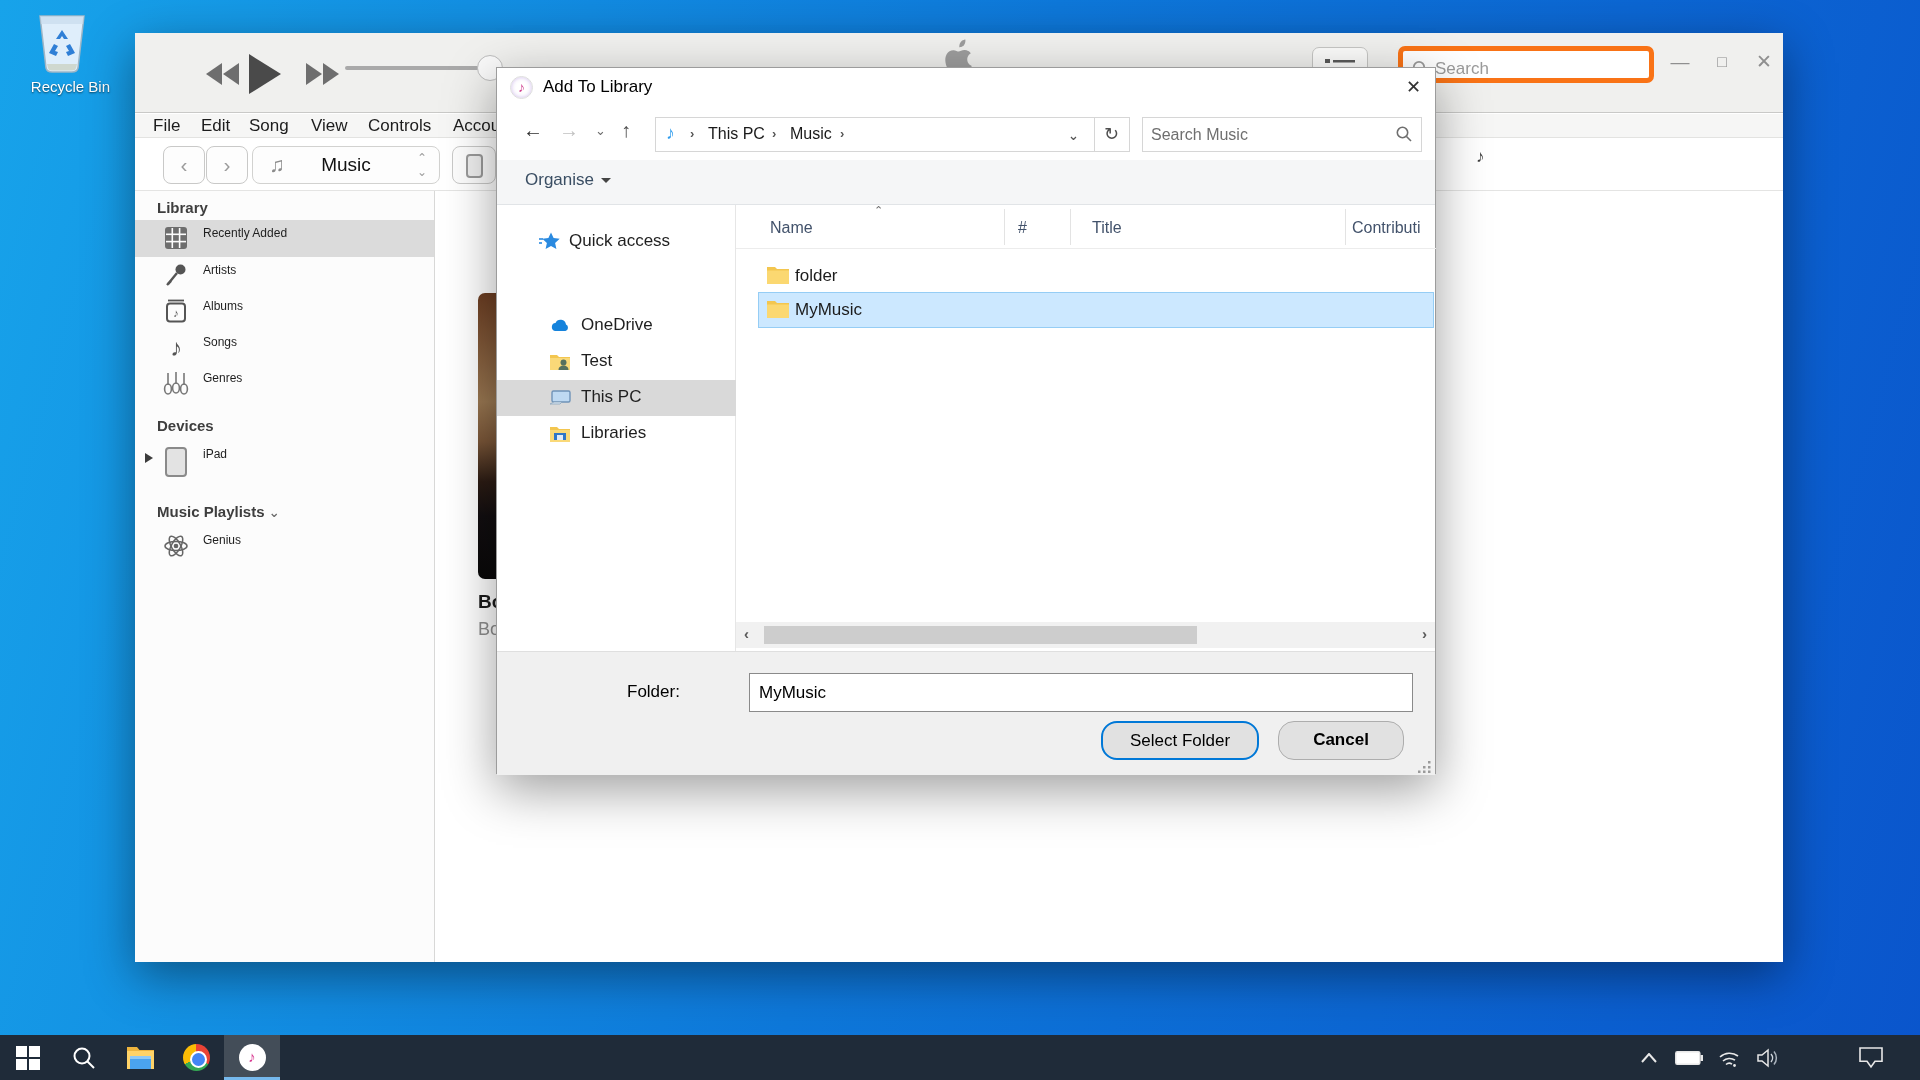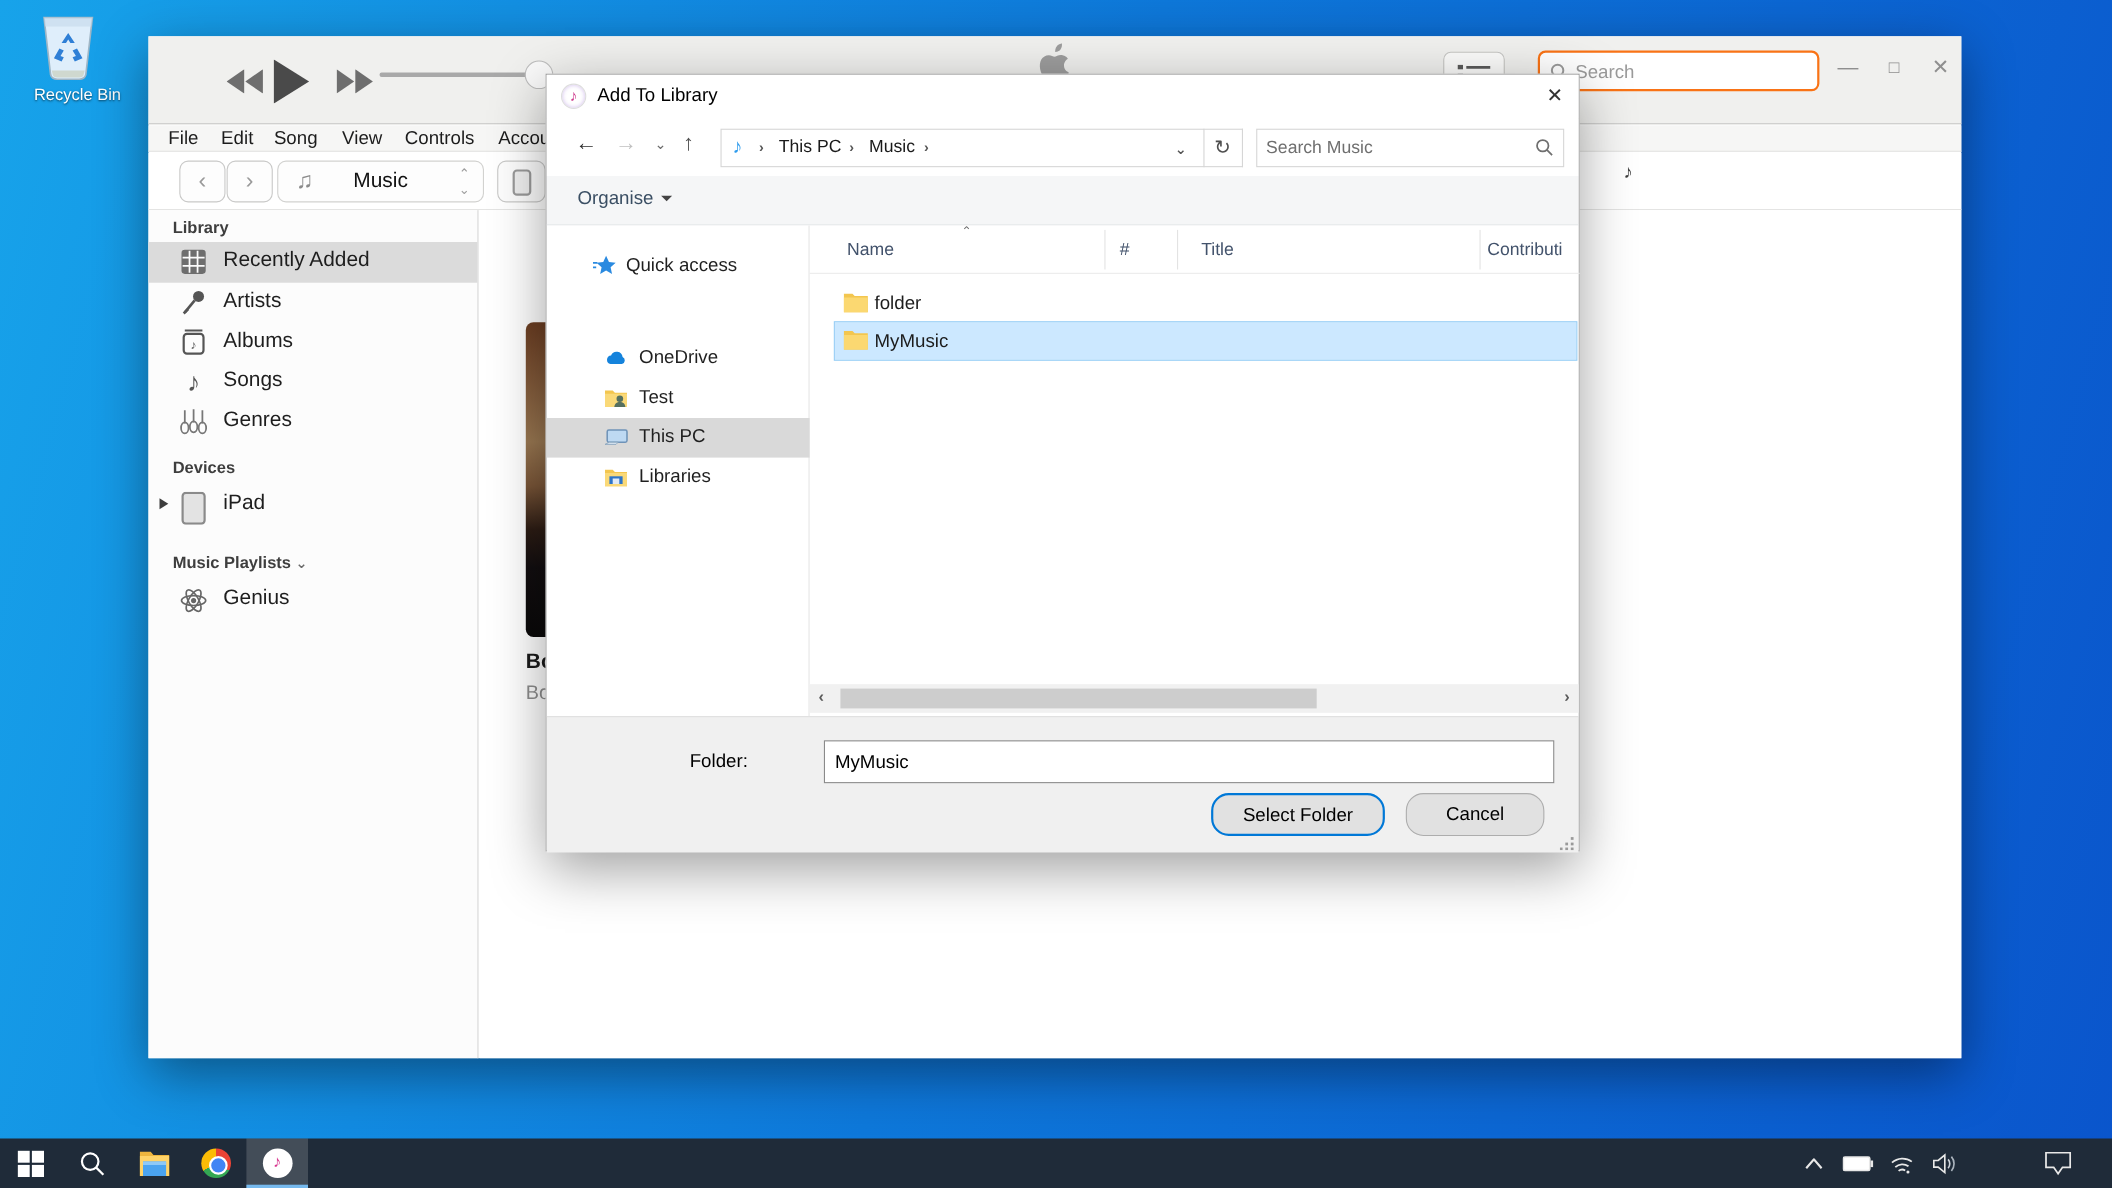--- a/index.html
+++ b/index.html
@@ -23,21 +23,21 @@
   #it-play   { left:112px; top:21px; }
   #it-fwd    { left:171px; top:30px; }
   #it-slider { left:210px; top:33px; width:138px; height:4px; background:#a9a9a9;
     border-radius:2px; }
   #it-knob { left:342px; top:22px; width:26px; height:26px; border-radius:50%;
     background:#fafafa; border:1px solid #bdbdbd; }
   #it-apple { left:806px; top:6px; }
   #it-listbtn { left:1177px; top:14px; width:56px; height:42px; background:#fbfbfa;
     border:1px solid #c6c6c4; border-radius:7px; }
   #it-search { left:1263px; top:13px; width:256px; height:37px; background:#fff;
-    border:2px solid #f97316; border-radius:7px; }
+    border:5px solid #f97316; border-radius:7px; }
   #it-search svg { position:absolute; left:9px; top:9px; }
   #it-search input { position:absolute; left:32px; top:1px; width:210px; height:33px;
     border:0; outline:0; font-size:17px; color:#333; background:transparent;
     font-family:"Liberation Sans","DejaVu Sans",sans-serif; }
   #it-search input::placeholder { color:#9a9a9a; }
   .winctl { top:14px; width:34px; height:30px; color:#8f8f8f; font-size:19px;
     text-align:center; line-height:30px; }
 
   #it-menubar { left:0; top:81px; width:100%; height:24px; background:#f6f6f5;
     border-bottom:1px solid #e3e3e1; }
@@ -62,21 +62,21 @@
     border:2px solid #9a9a9a; border-radius:4px; background:#efefef; }
   #nav-partial-glyph { left:1341px; top:8px; color:#3f3f3f; font-size:17px; }
 
   #it-sidebar { left:0; top:158px; width:300px; bottom:0; background:#fcfcfc;
     border-right:1px solid #d8d8d7; }
   .sb-head { position:absolute; left:22px; font-size:15px; font-weight:bold; color:#3e3e3e; }
   .sb-row { position:absolute; left:0; width:100%; height:37px; }
   .sb-row.sel { background:#dbdbdb; }
   .sb-row .ic { position:absolute; left:28px; top:6px; width:26px; height:26px;
     text-align:center; }
-  .sb-row .tx { position:absolute; left:68px; top:6px; font-size:19px; color:#1e1e1e; }
+  .sb-row .tx { position:absolute; left:68px; top:6px; font-size:12px; color:#1e1e1e; }
   .sb-chev { font-weight:bold; color:#6a6a6a; font-size:13px; }
   #ipad-arrow { position:absolute; left:10px; top:12px; width:0; height:0;
     border-left:8px solid #3c3c3c; border-top:5px solid transparent;
     border-bottom:5px solid transparent; }
 
   #it-content { left:301px; top:158px; right:0; bottom:0; background:#fff; }
   #album-sliver { left:42px; top:102px; width:26px; height:286px;
     border-radius:7px 0 0 7px;
     background:linear-gradient(#6b3d22 0%,#9a7852 38%,#7a5638 52%,#2c1c14 66%,#120e10 78%,#0a0909 100%); }
   #album-title { left:42px; top:400px; font-size:19px; font-weight:bold; color:#1b1b1b; }
@@ -141,21 +141,21 @@
     border-top:1px solid #dfdfdf; }
   #folder-lbl { left:130px; top:30px; font-size:17px; color:#000; }
   #folder-input { left:252px; top:21px; width:664px; height:39px; background:#fff;
     border:1px solid #8a8a8a; }
   #folder-input input { position:absolute; left:9px; top:1px; width:640px; height:35px;
     border:0; outline:0; font-size:17px; color:#000; background:transparent;
     font-family:"Liberation Sans","DejaVu Sans",sans-serif; }
   .dbtn { position:absolute; top:69px; height:39px; background:#e1e1e1;
     font-size:17px; color:#000; text-align:center; line-height:36px;border-radius:16px; }
   #btn-select { left:604px; width:158px; border:2px solid #0078d7; }
-  #btn-cancel { left:781px; width:126px; border:1px solid #adadad; }
+  #btn-cancel { left:781px; width:126px; border:1px solid #adadad;font-weight:bold; }
   #grip { left:921px; top:107px; }
 
   
   #taskbar { left:0; bottom:0; width:1920px; height:45px; background:#1f2b39; }
   .tb-ic { position:absolute; top:0; width:56px; height:45px; display:flex;
     align-items:center; justify-content:center; }
   #tb-itunes { background:rgba(255,255,255,.16); }
   #tb-itunes::after { content:""; position:absolute; left:0; bottom:0; width:100%;
     height:3px; background:#76b9ed; }
   .itunes-circle { width:27px; height:27px; border-radius:50%; background:#fff;

